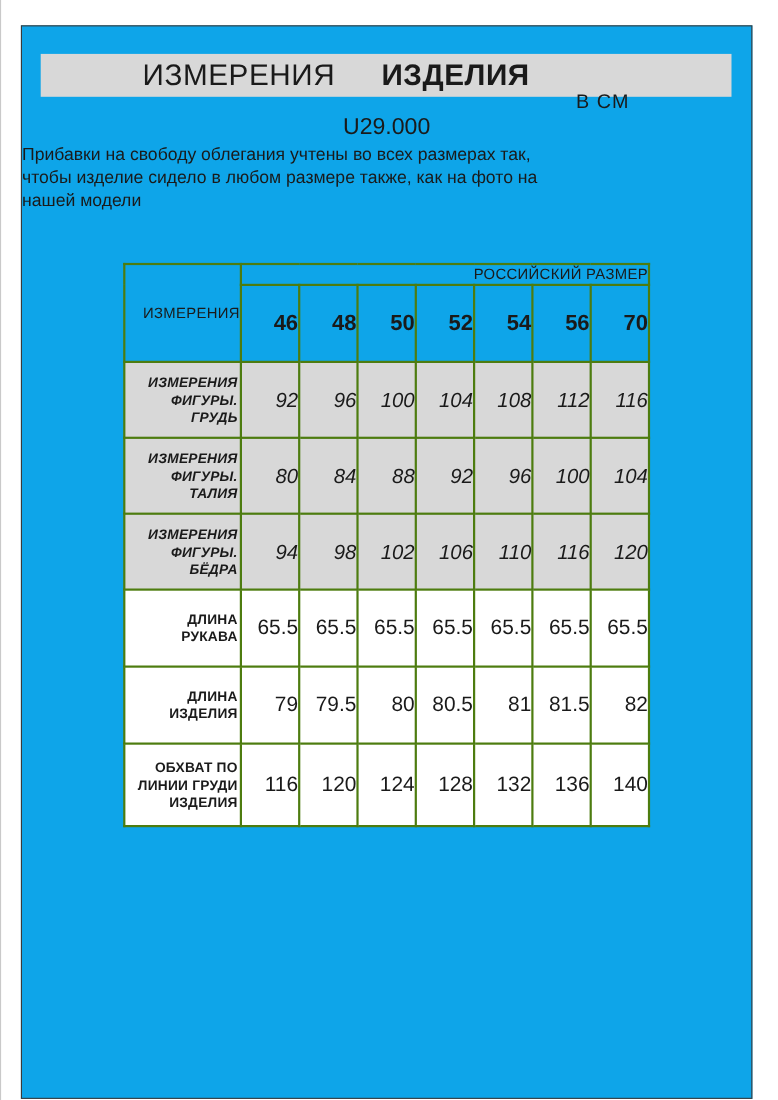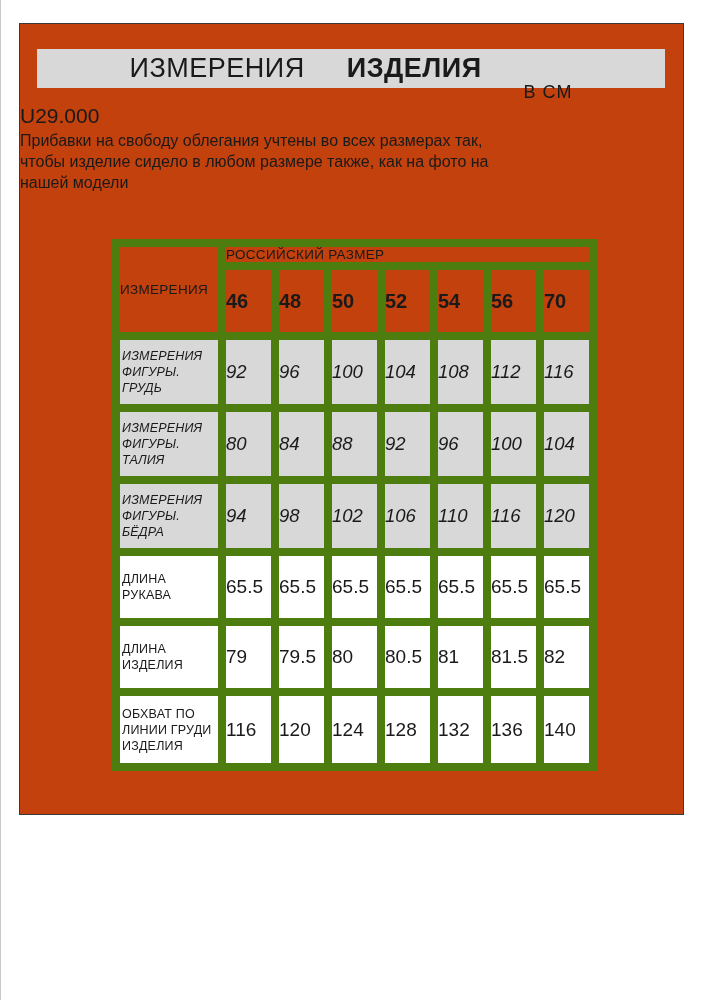--- a/index.html
+++ b/index.html
@@ -20,24 +20,24 @@
     position: absolute;
     left: 0; top: 0;
     width: 1px; height: 1000px;
     background: #c9c9c9;
   }
   .frame {
     position: absolute;
     left: 19px;
     top: 23px;
     width: 665px;
-    height: 792px;
+    height: 976px;
     border: 1px solid #3a3a3a;
     box-sizing: border-box;
-    background: #c2410c;
+    background: #0ea5e9;
   }
   .title-bar {
     margin: 25px 0 0 17px;
     width: 628px;
     height: 39px;
     background: #d8d8d8;
     display: flex;
     align-items: center;
     justify-content: center;
     gap: 42px;
@@ -49,37 +49,37 @@
   }
   .title-word.bold { font-weight: bold; }
   .title-unit {
     font-size: 18px;
     letter-spacing: 1px;
     white-space: nowrap;
     padding-top: 3px;
     margin-top: 44px;
   }
   .model-code {
-    text-align: left;
+    text-align: center;
     margin-top: 16px;
     font-size: 21px;
   }
   .note {
     margin-top: 2px;
     font-size: 16px;
     line-height: 21px;
   }
   table.size-table {
     border-collapse: collapse;
     table-layout: fixed;
     margin: 46px 0 0 92px;
   }
   .size-table th, .size-table td {
-    border: 8px solid #4d7c0f;
-    text-align: left;
+    border: 2px solid #4d7c0f;
+    text-align: right;
     vertical-align: middle;
     padding: 0;
     box-sizing: border-box;
   }
   .corner-cell {
     width: 106px;
     font-size: 13.5px;
     font-weight: normal;
     letter-spacing: 0.3px;
   }
@@ -94,21 +94,21 @@
     height: 70px;
     font-size: 20px;
     font-weight: bold;
   }
   .size-table tbody tr { height: 69px; }
   .size-table tbody tr:nth-child(4),
   .size-table tbody tr:nth-child(5) { height: 70px; }
   .size-table tbody tr:last-child { height: 75px; }
   .size-table tbody th {
     font-size: 12.5px;
-    font-weight: normal;
+    font-weight: bold;
     padding: 8px 2px;
     line-height: 16px;
     letter-spacing: 0.2px;
   }
   .size-table tbody td { font-size: 19px; }
   .size-table tbody tr.gray th,
   .size-table tbody tr.gray td {
     background: #d8d8d8;
     font-style: italic;
   }

